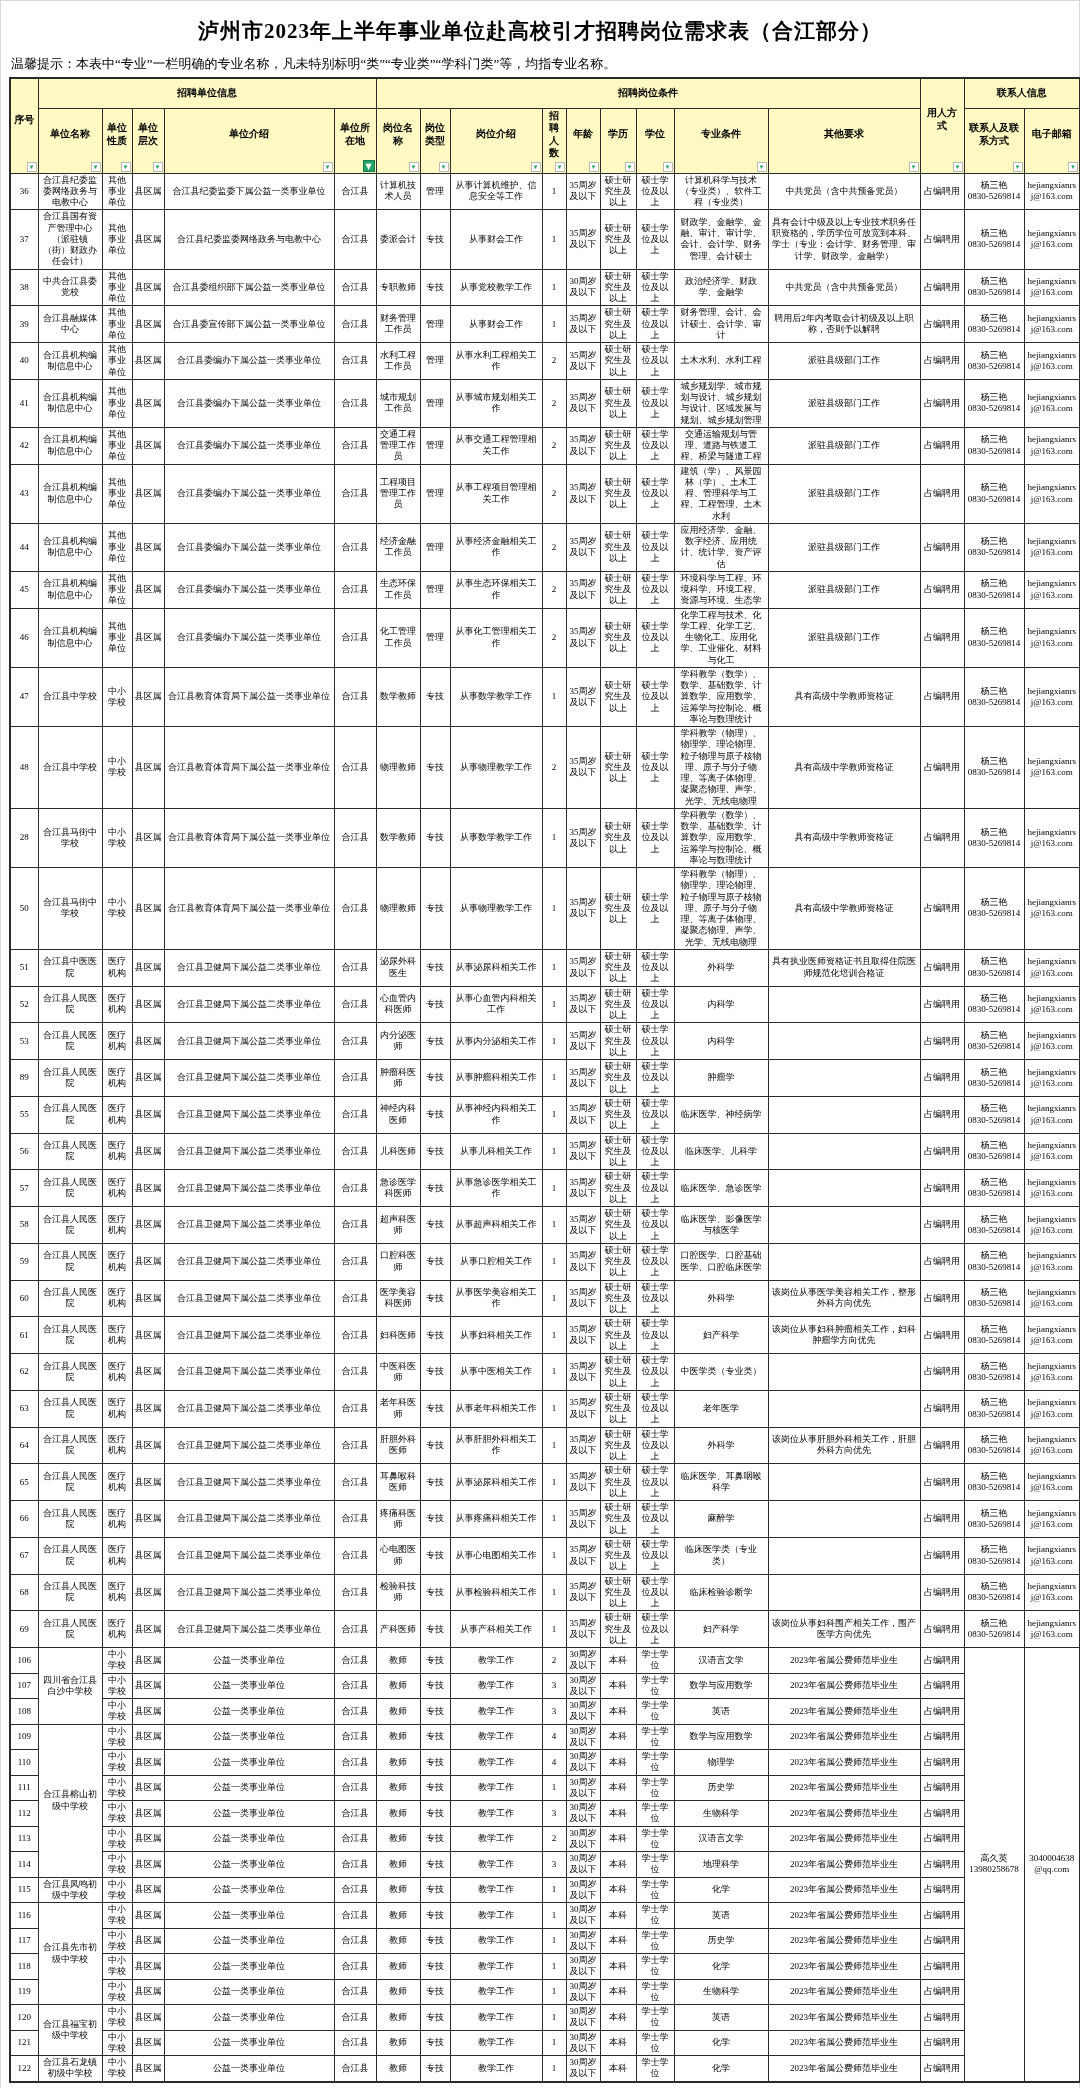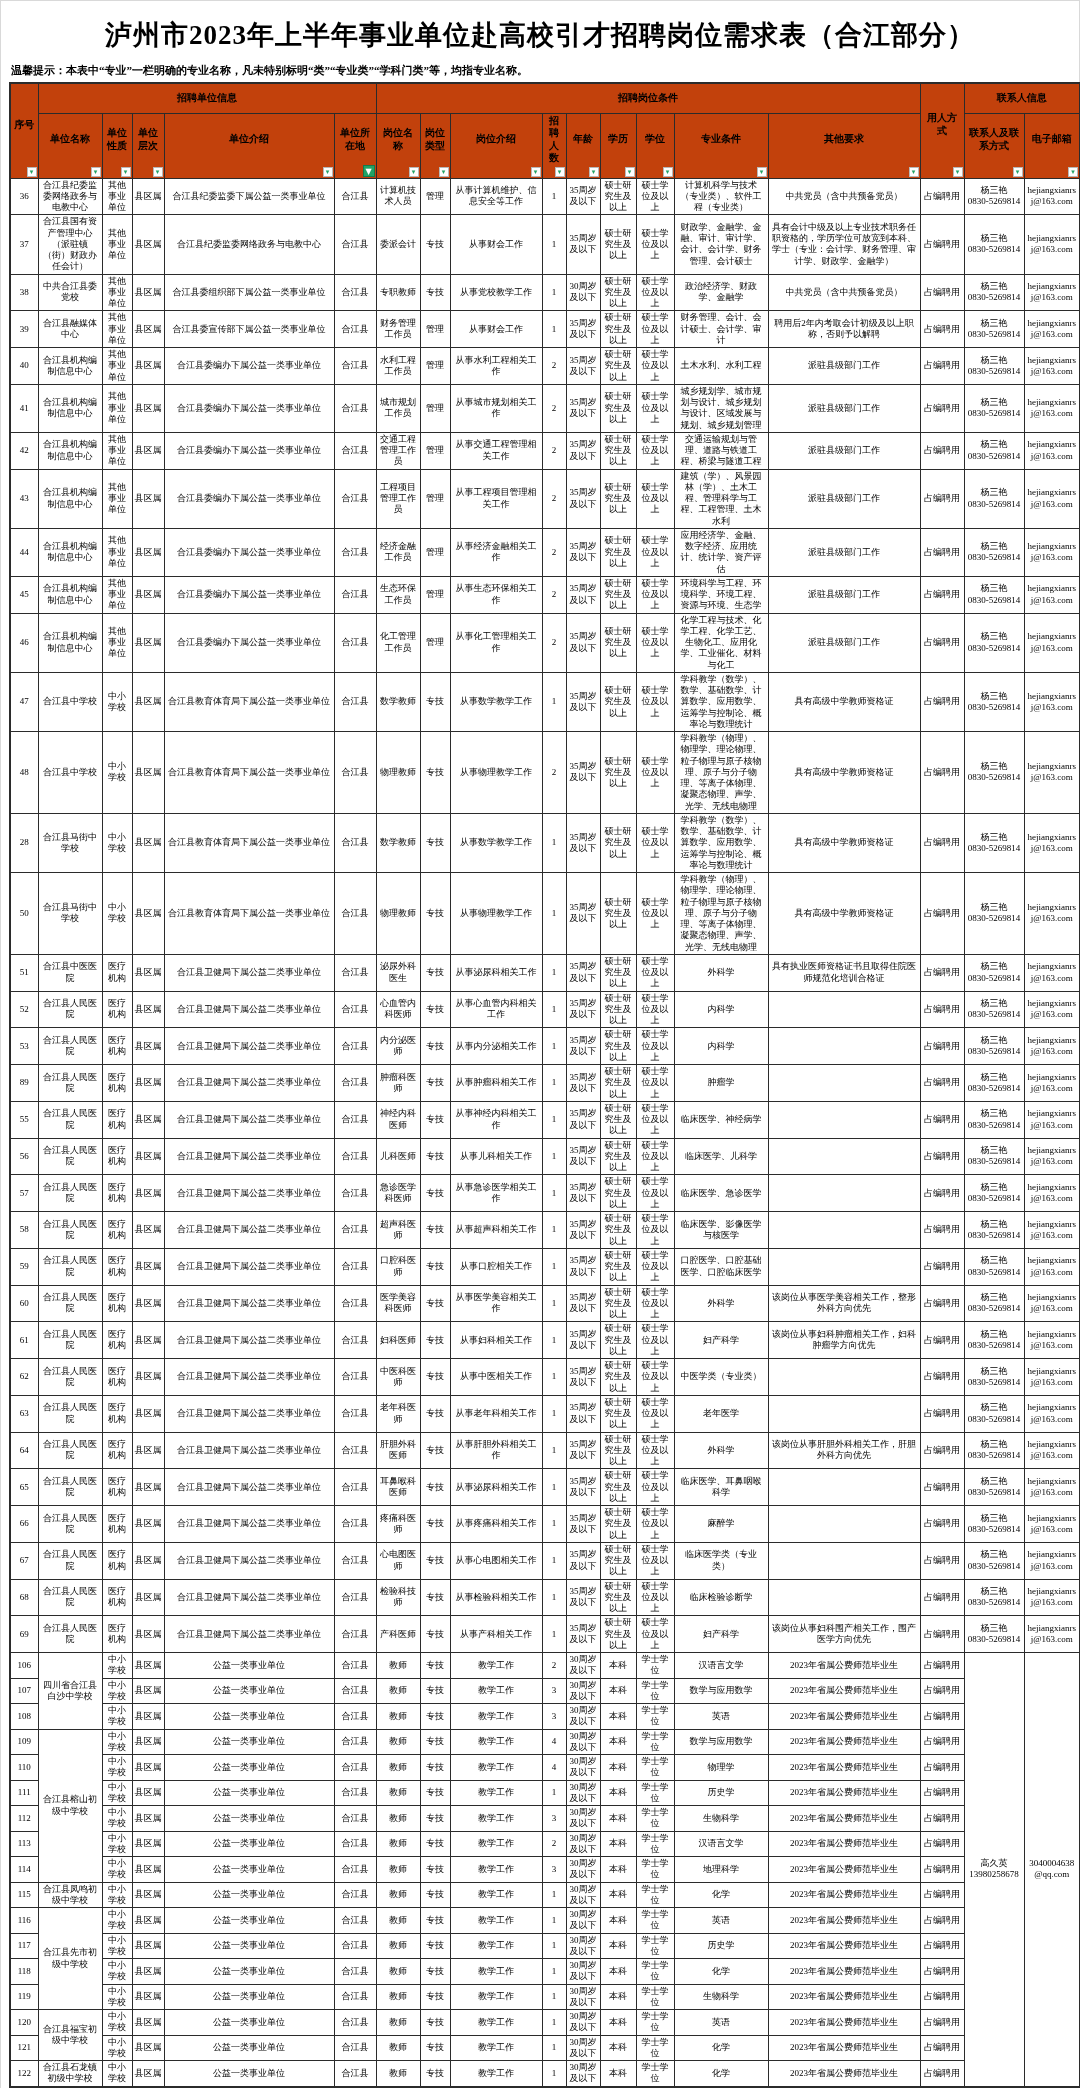--- a/index.html
+++ b/index.html
@@ -4,32 +4,32 @@
 <style>
   * { box-sizing: border-box; margin: 0; padding: 0; }
   html,body { background:#ffffff; }
   body {
     width:1080px;
     font-family:"Liberation Serif", serif;
     color:#000;
   }
   .page { width:1080px; min-height:2088px; background:#fff; border:1px solid #d9d9d9; padding:6px 8px 10px 8px; }
   .title {
-    text-align:center; font-size:27px; font-weight:bold; letter-spacing:1px;
+    text-align:center; font-size:21px; font-weight:bold; letter-spacing:1px;
     padding:10px 0 8px 0; font-family:"Liberation Serif", serif;
   }
-  .note { font-size:11px; font-weight:bold; padding:2px 0 4px 2px; }
+  .note { font-size:13px; font-weight:normal; padding:2px 0 4px 2px; }
   table { width:1064px; border-collapse:collapse; table-layout:fixed; }
   th, td {
     border:1px solid #2b2b2b; text-align:center; vertical-align:middle;
     font-size:9px; line-height:1.25; padding:1px 2px; word-break:break-all;
     white-space:pre-line;
   }
   table { border:2px solid #2b2b2b; }
-  thead th { font-weight:bold; font-size:10px; background:#c2410c; }
+  thead th { font-weight:bold; font-size:10px; background:#fef9c3; }
   thead tr.group-row th { height:30px; }
   thead tr.leaf-row th { height:52px; position:relative; padding-bottom:13px;margin-top:44px; }
   th.rowspan-head { position:relative; padding-bottom:13px; }
   .filter-btn {
     position:absolute; right:1px; bottom:1px; width:10px; height:10px;
     border:1px solid #b8b8b8; background:#fdfdfd; color:#21a366;
     font-size:7px; line-height:8px; text-align:center; cursor:pointer;
     font-family:"DejaVu Sans", sans-serif;
   }
   .filter-btn::after { content:"▾"; }

